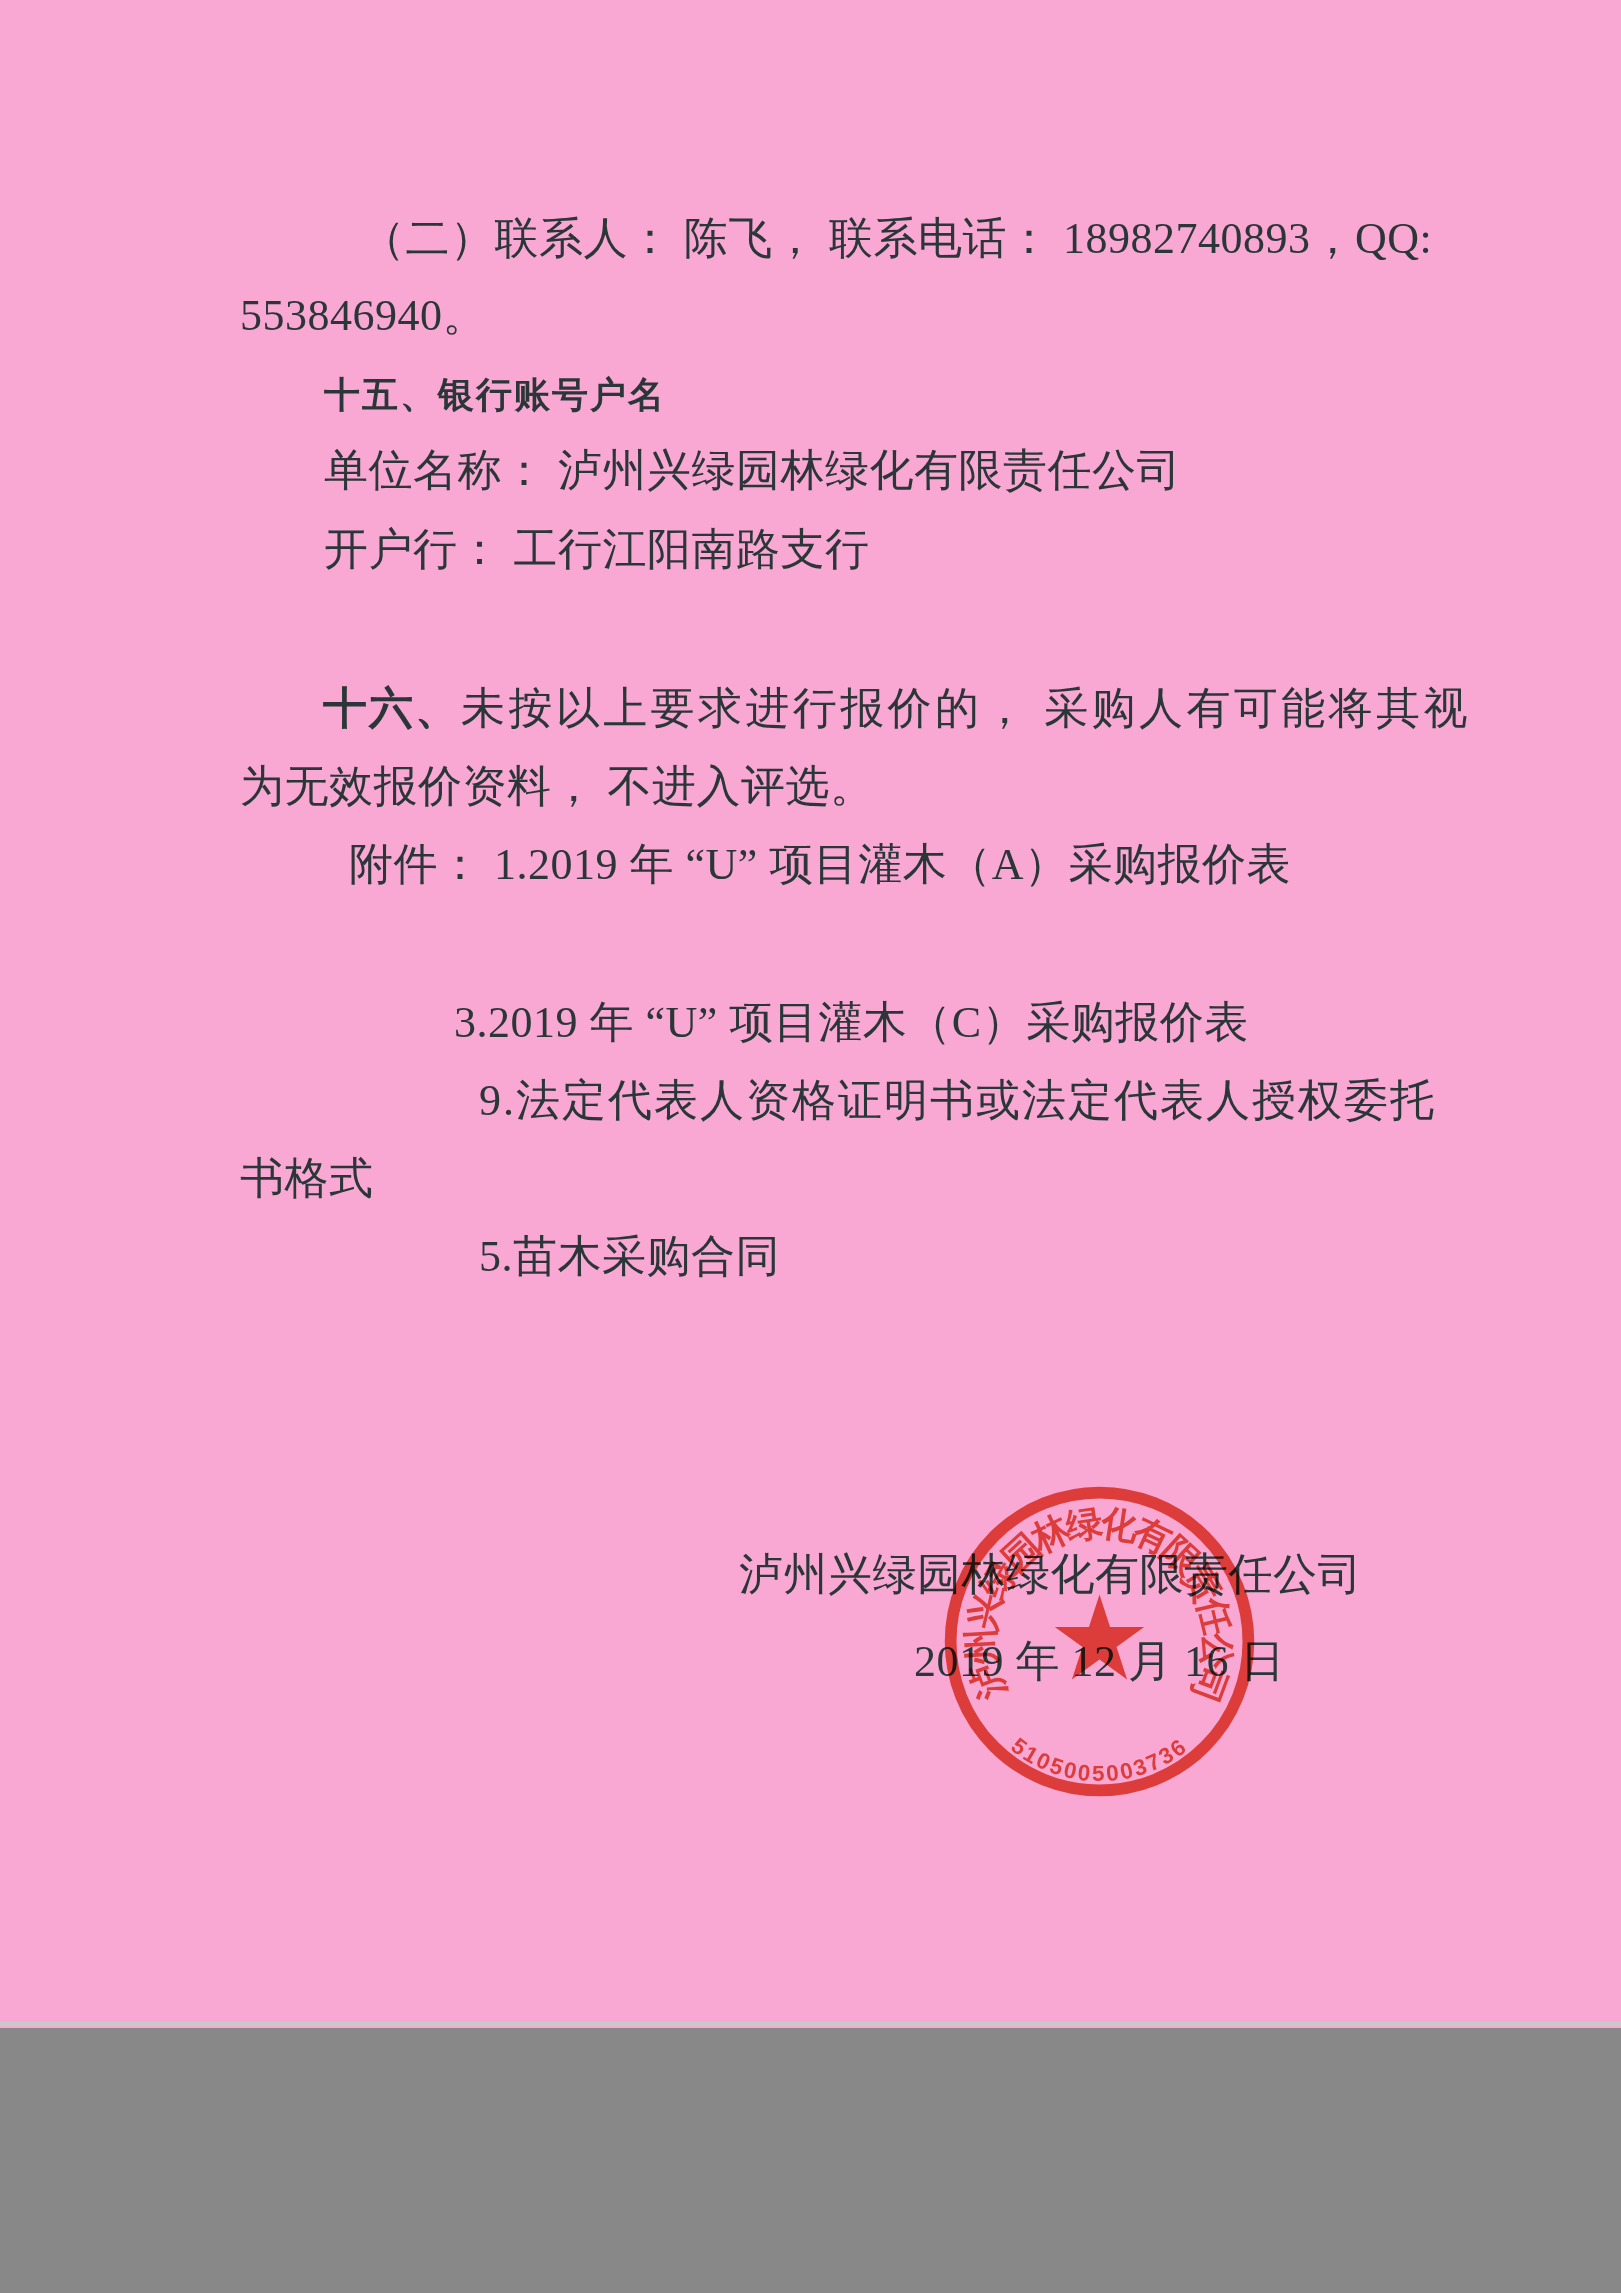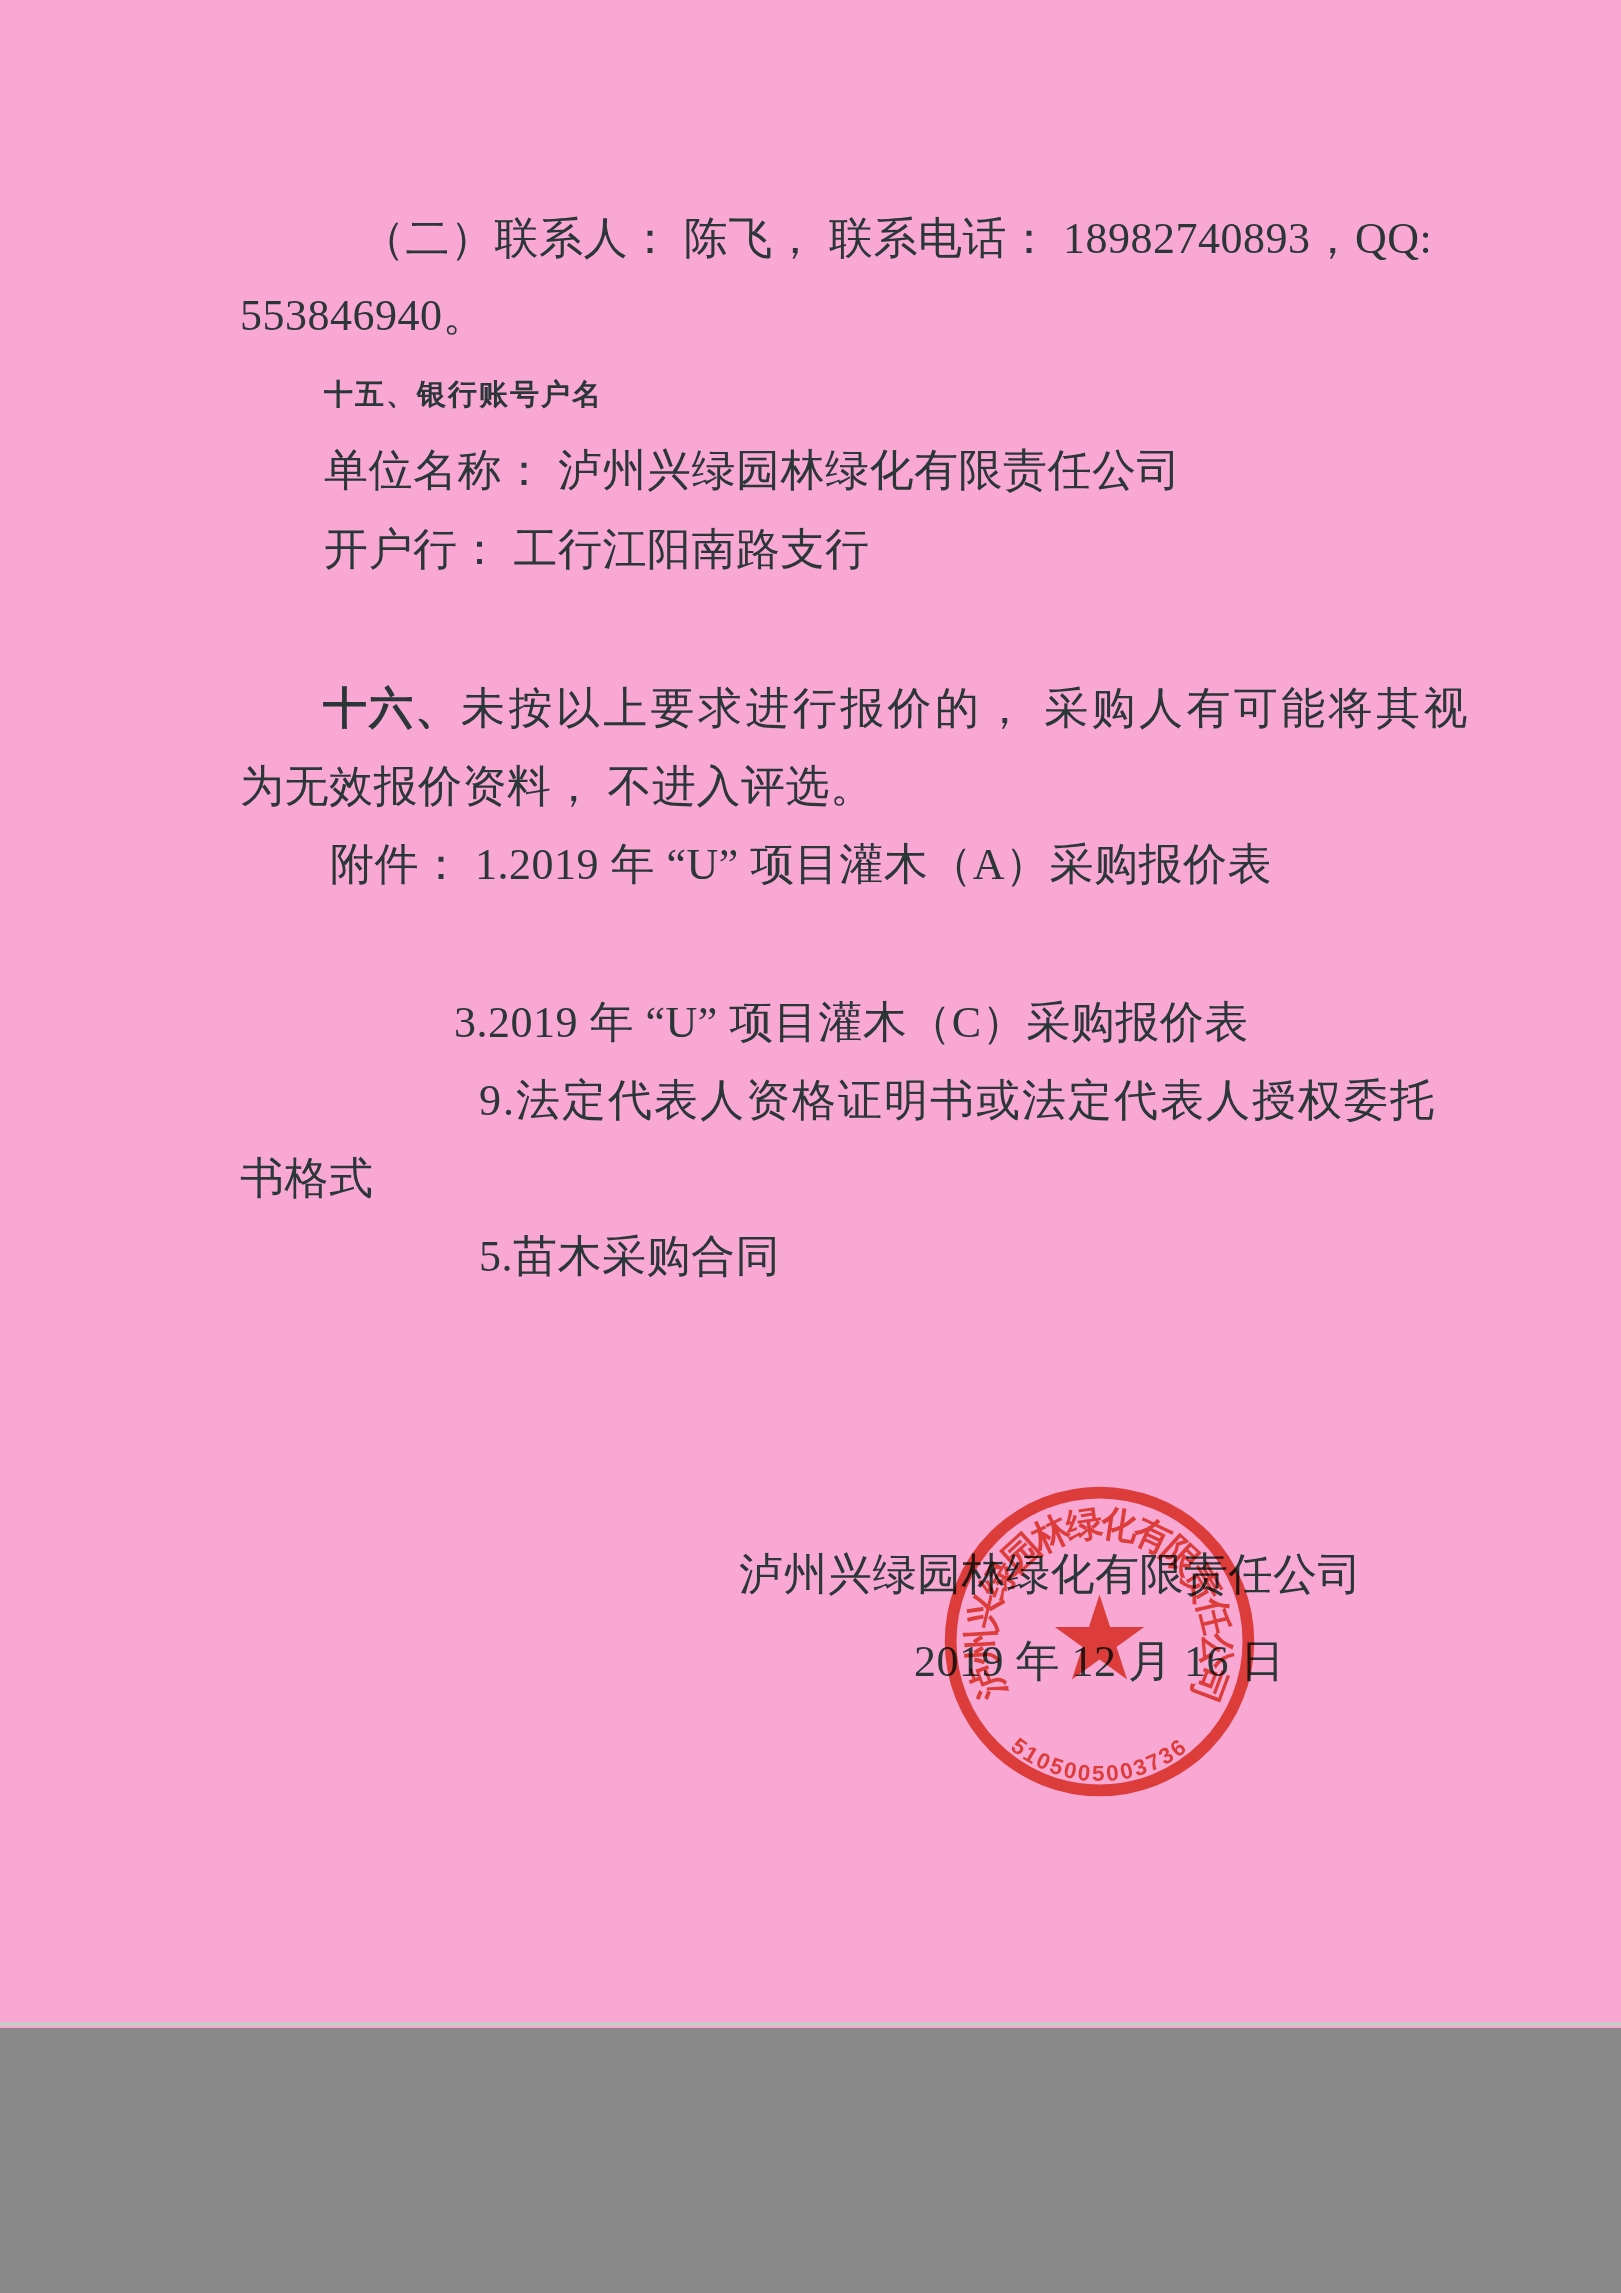--- a/index.html
+++ b/index.html
@@ -57,29 +57,29 @@
   }
 </style>
 </head>
 <body>
 
 <div class="page">
 
   <div class="ln" style="left:361px;top:211px;">（二）联系人： 陈飞， 联系电话： 18982740893，QQ:</div>
   <div class="ln" style="left:240px;top:288px;">553846940。</div>
 
-  <div class="ln hei" style="left:324px;top:367px;font-size:29px;">十五、银行账号户名</div>
+  <div class="ln hei" style="left:324px;top:367px;font-size:36px;">十五、银行账号户名</div>
 
   <div class="ln" style="left:324px;top:443px;">单位名称： 泸州兴绿园林绿化有限责任公司</div>
   <div class="ln" style="left:324px;top:522px;">开户行： 工行江阳南路支行</div>
 
   <div class="ln ls-just" style="left:323px;top:680px;text-align:center;"><span class="hei">十六、</span><span>未按以上要求进行报价的， 采购人有可能将其视</span></div>
   <div class="ln" style="left:240px;top:759px;">为无效报价资料， 不进入评选。</div>
 
-  <div class="ln" style="left:330px;top:837px;">附件： 1.2019 年 “U” 项目灌木（A）采购报价表</div>
+  <div class="ln" style="left:349px;top:837px;">附件： 1.2019 年 “U” 项目灌木（A）采购报价表</div>
   <div class="ln" style="left:454px;top:995px;">3.2019 年 “U” 项目灌木（C）采购报价表</div>
   <div class="ln ls-sm" style="left:479px;top:1073px;">9.法定代表人资格证明书或法定代表人授权委托</div>
   <div class="ln" style="left:240px;top:1151px;">书格式</div>
   <div class="ln" style="left:479px;top:1229px;">5.苗木采购合同</div>
 
   <div class="ln" style="left:739px;top:1547px;">泸州兴绿园林绿化有限责任公司</div>
   <div class="ln" style="left:914px;top:1634px;">2019 年 12 月 16 日</div>
 
   <svg class="stamp" viewBox="-170 -170 340 340" xmlns="http://www.w3.org/2000/svg">
     <defs>

